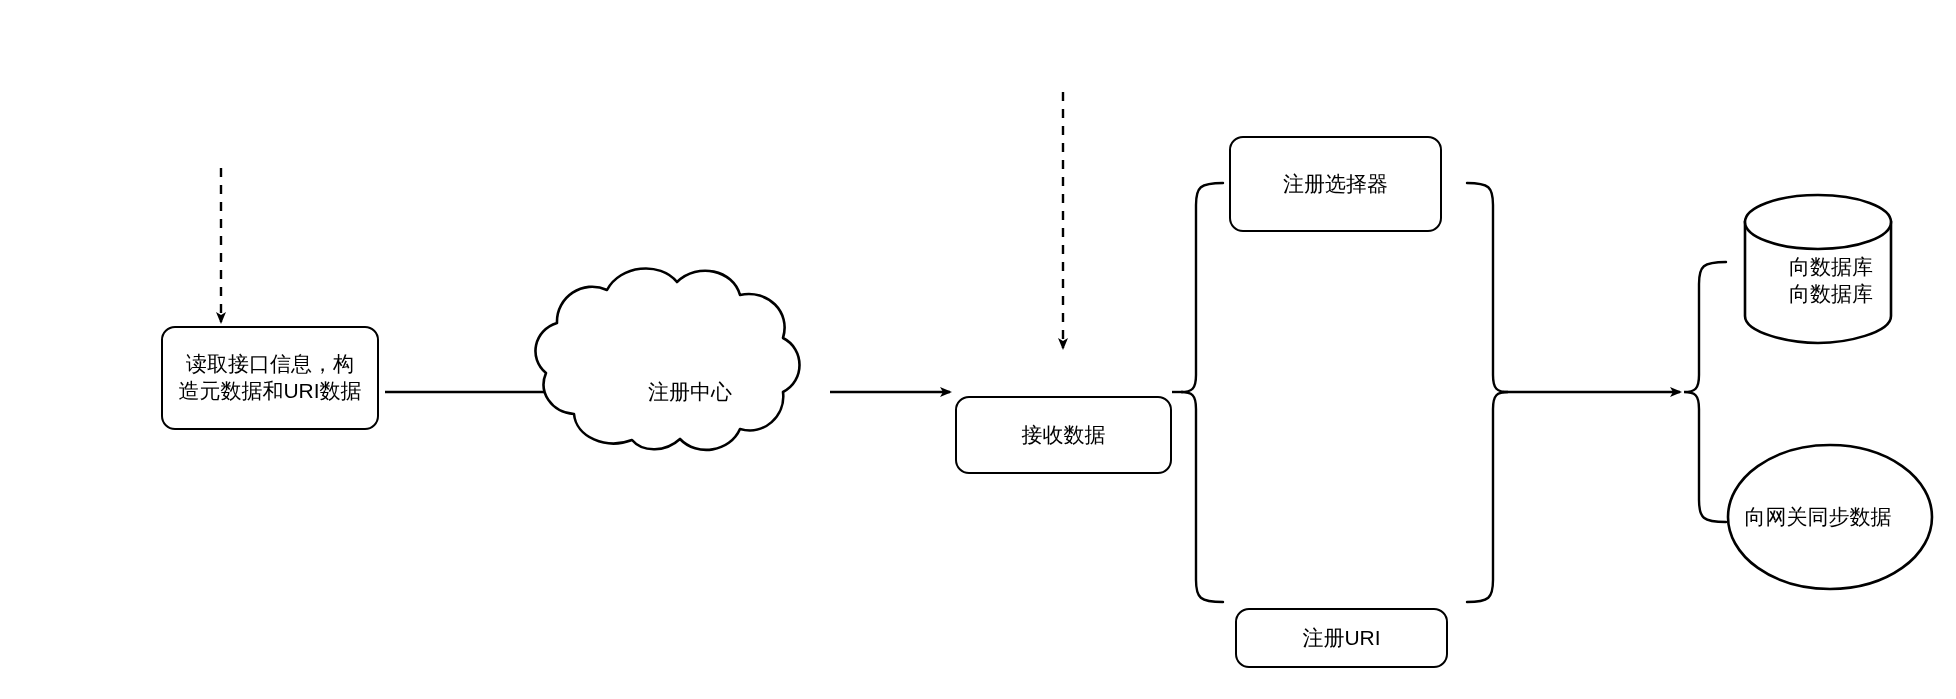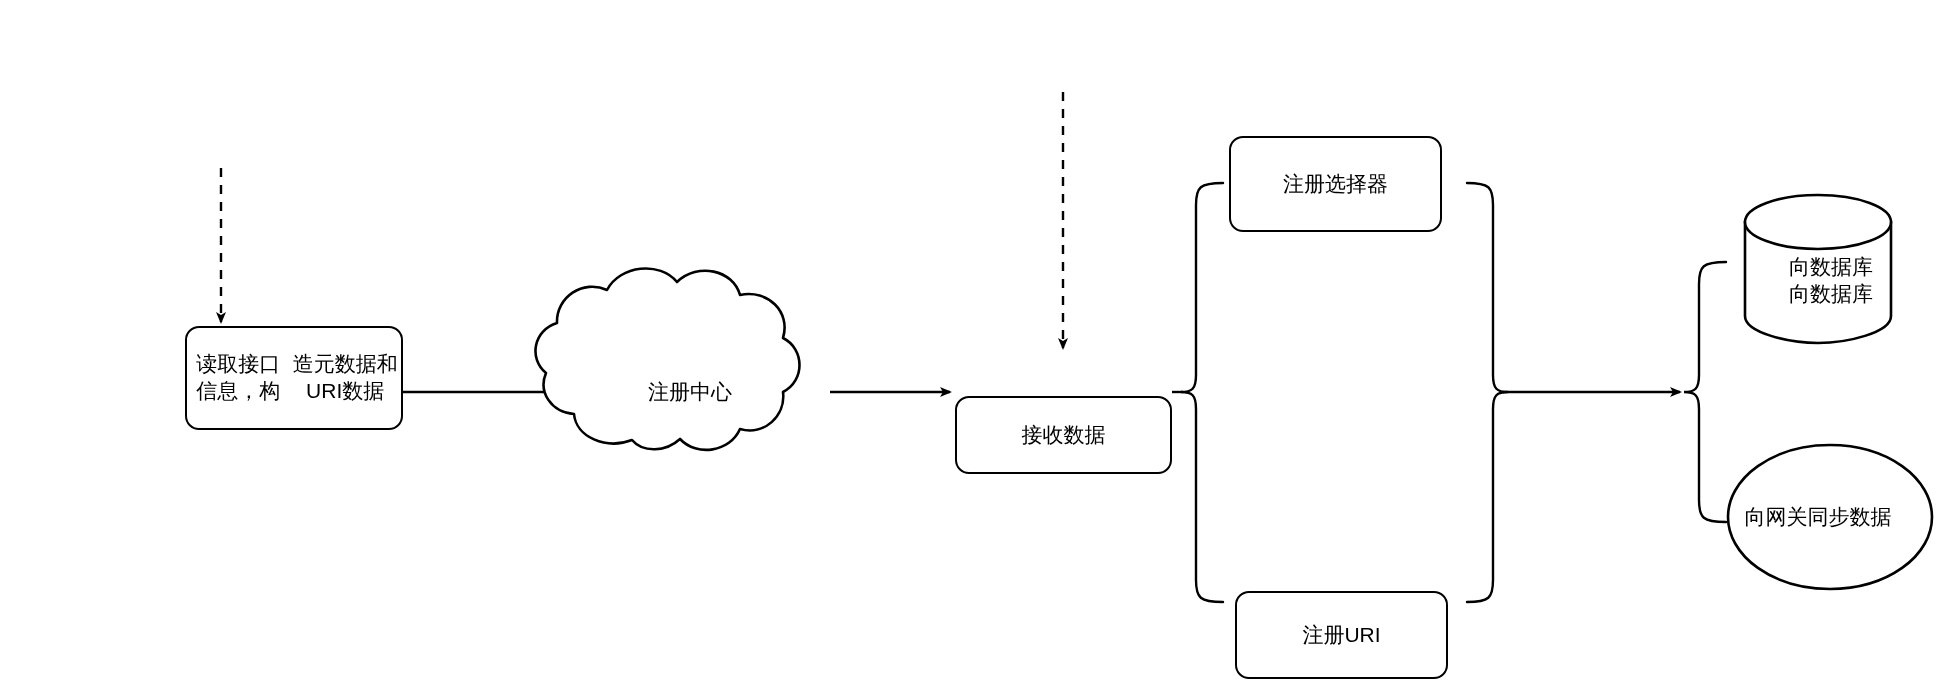--- a/index.html
+++ b/index.html
@@ -134,40 +134,40 @@
       <ellipse cx="1818" cy="222" rx="73" ry="27" fill="#ffffff" stroke="#000000" stroke-width="2.6"></ellipse>
     </g>
 
     <g>
       <ellipse cx="1830" cy="517" rx="102" ry="72" fill="#ffffff" stroke="#000000" stroke-width="2.6"></ellipse>
     </g>
   </svg>
 
 
 
-  <div class="node proc" style="left:185px; top:326px; width:218px; height:104px; ">
+  <div class="node proc" style="left:161px; top:326px; width:218px; height:104px; flex-direction:column;">
     <span>读取接口信息，构</span>
     <span>造元数据和URI数据</span>
   </div>
 
   <div class="shape-text" style="left:610px; top:362px; width:160px; height:60px;">
     <span>注册中心</span>
   </div>
 
   <div class="node proc" style="left:955px; top:353px; width:217px; height:78px;margin-top:43px;">
     <span class="proc-label">接收数据</span>
   </div>
 
   <div class="node proc" style="left:1229px; top:136px; width:213px; height:96px;">
     <span class="proc-label">注册选择器</span>
   </div>
 
 
 
-  <div class="node proc" style="left:1235px; top:591px; width:213px; height:88px;">
+  <div class="node proc" style="left:1235px; top:608px; width:213px; height:60px;">
     <span class="proc-label">注册URI</span>
   </div>
 
   <div class="shape-text" style="left:1748px; top:240px; width:140px; height:80px; flex-direction:column;margin-left:13px;">
     <span>向数据库</span>
     <span>向数据库</span>
   </div>
 
   <div class="shape-text" style="left:1730px; top:492px; width:176px; height:50px;">
     <span>向网关同步数据</span>

